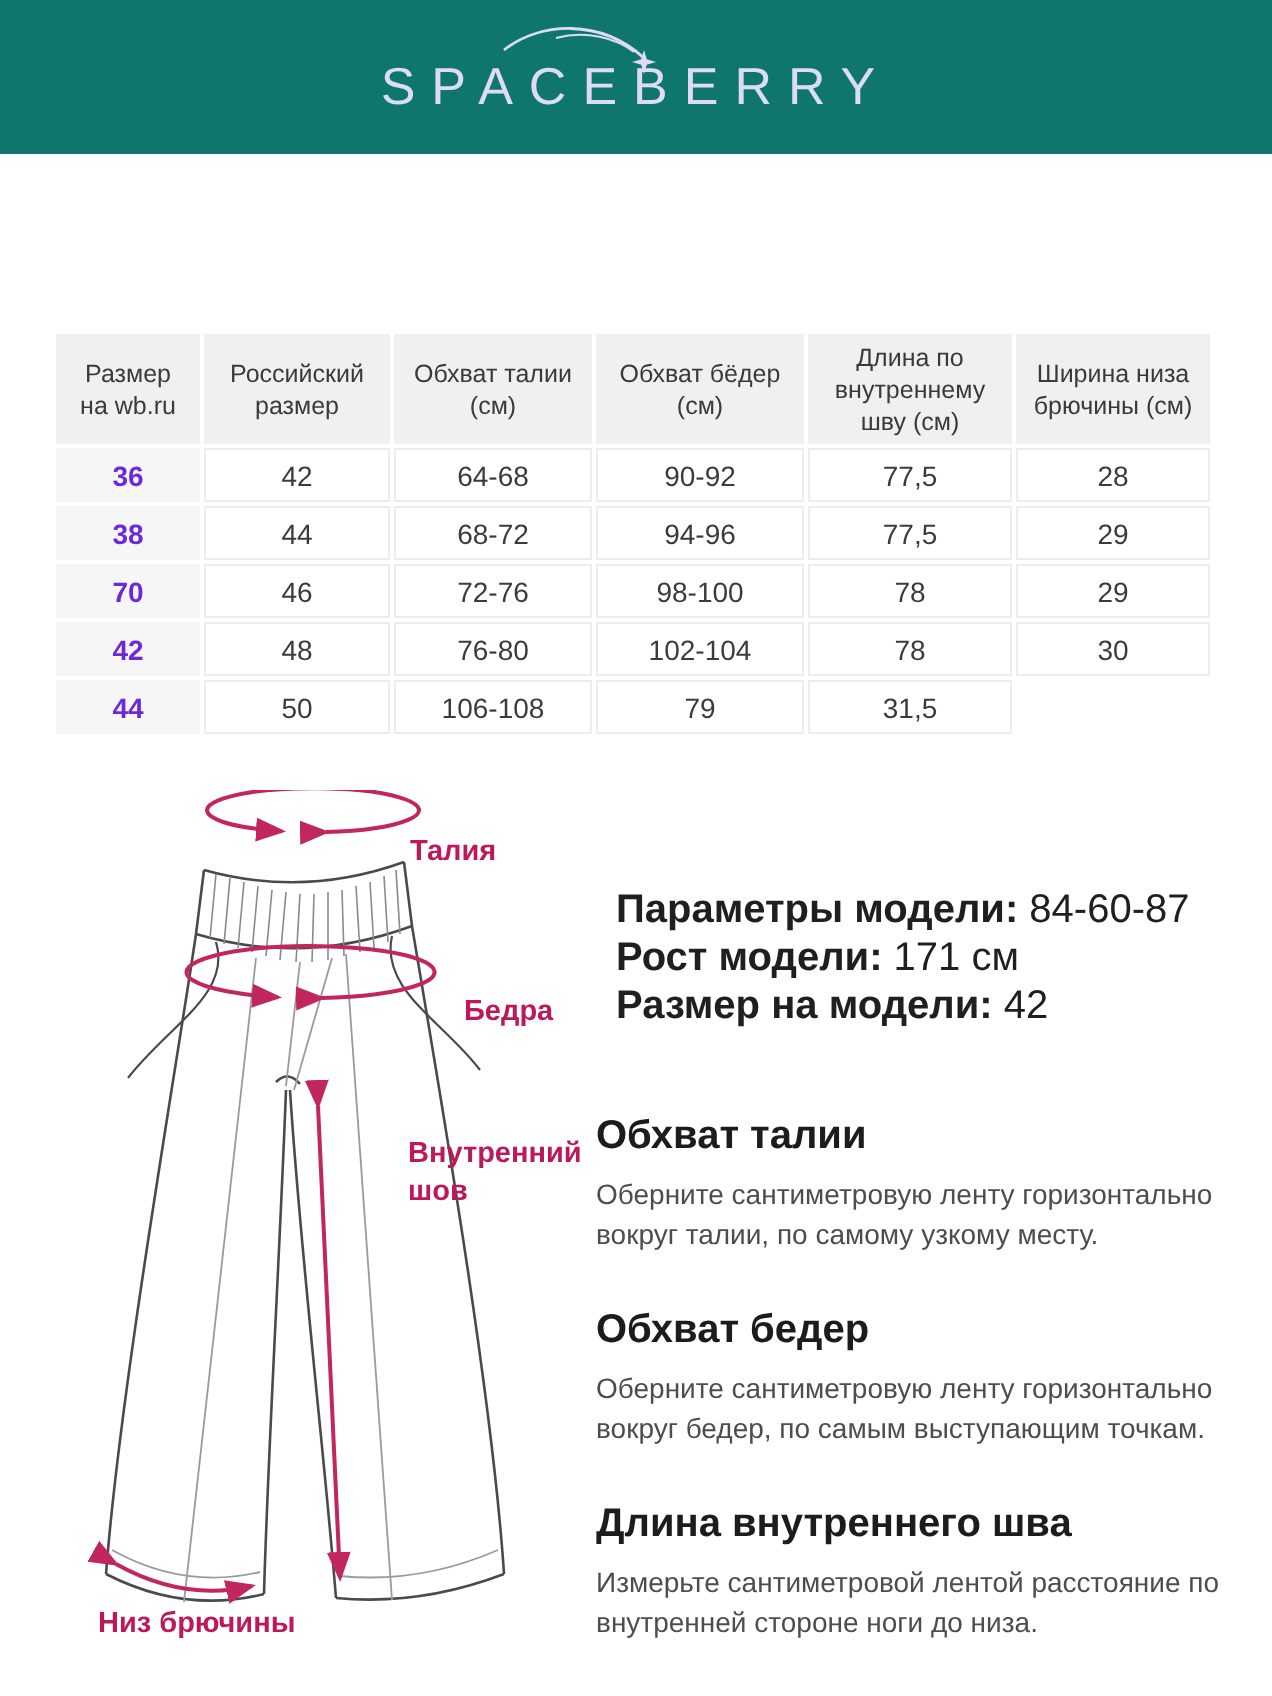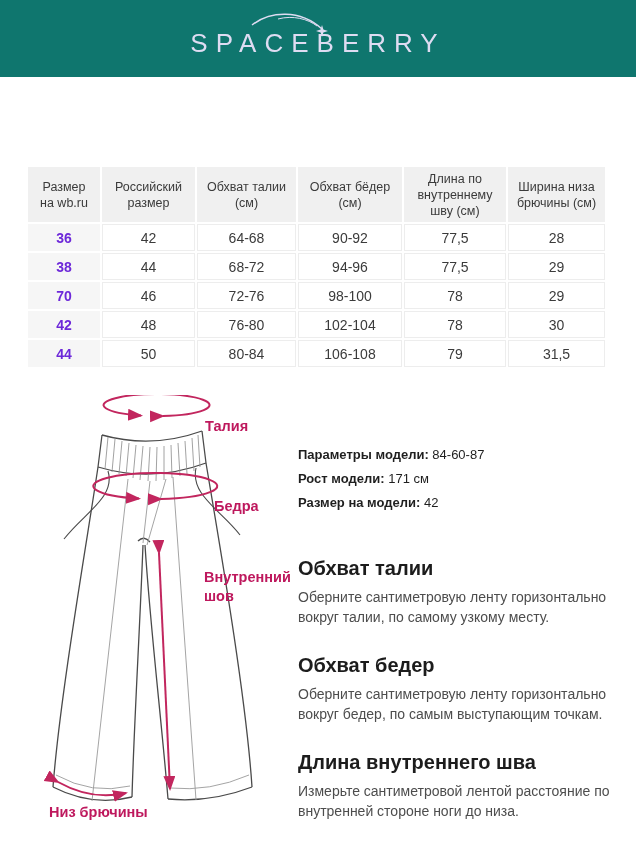--- a/index.html
+++ b/index.html
@@ -71,31 +71,31 @@
     margin-top:28px;
   }
   .pants-svg { position:absolute; left:28px; top:0; }
 
   .diag-label {
     position:absolute;
     font-size:14.5px; font-weight:bold; color:#be185d;
     line-height:19px;
   }
   .lbl-waist  { left:205px; top:22px; }
-  .lbl-hips   { left:214px; top:102px; }
+  .lbl-hips   { left:232px; top:102px; }
   .lbl-inseam { left:172px; top:173px; width:104px;margin-left:32px; }
   .lbl-hem    { left:49px;  top:408px;text-align:right; }
 
   .info-col {
     position:absolute;
     left:298px; top:48px;
     width:332px;
   }
   .model-info { margin-bottom:42px; }
-  .model-line { font-size:13px; line-height:24px; color:#1f1f1f; }
+  .model-line { font-size:20px; line-height:24px; color:#1f1f1f;margin-left:10px; }
   .model-line .mlabel { font-weight:bold; }
   .model-line .mvalue { font-weight:normal; }
 
   .guide-section { margin-bottom:27px; }
   .guide-title { font-size:20px; font-weight:bold; color:#1c1c1c; margin-bottom:7px; }
   .guide-body  { font-size:14px; line-height:20px; color:#4d4d4d; }
 </style>
 </head>
 <body>
 
@@ -143,21 +143,20 @@
 
   <div class="rowhead">42</div>
   <div class="cell">48</div>
   <div class="cell">76-80</div>
   <div class="cell">102-104</div>
   <div class="cell">78</div>
   <div class="cell">30</div>
 
   <div class="rowhead">44</div>
   <div class="cell">50</div>
-  <div class="cell">80-84</div>
   <div class="cell">106-108</div>
   <div class="cell">79</div>
   <div class="cell">31,5</div>
 </div>
 
 <div class="lower">
 
   <svg class="pants-svg" width="250" height="430" viewBox="0 0 250 430">
     <defs>
       <marker id="ah" orient="auto" markerWidth="9" markerHeight="8" refX="6.5" refY="3">

